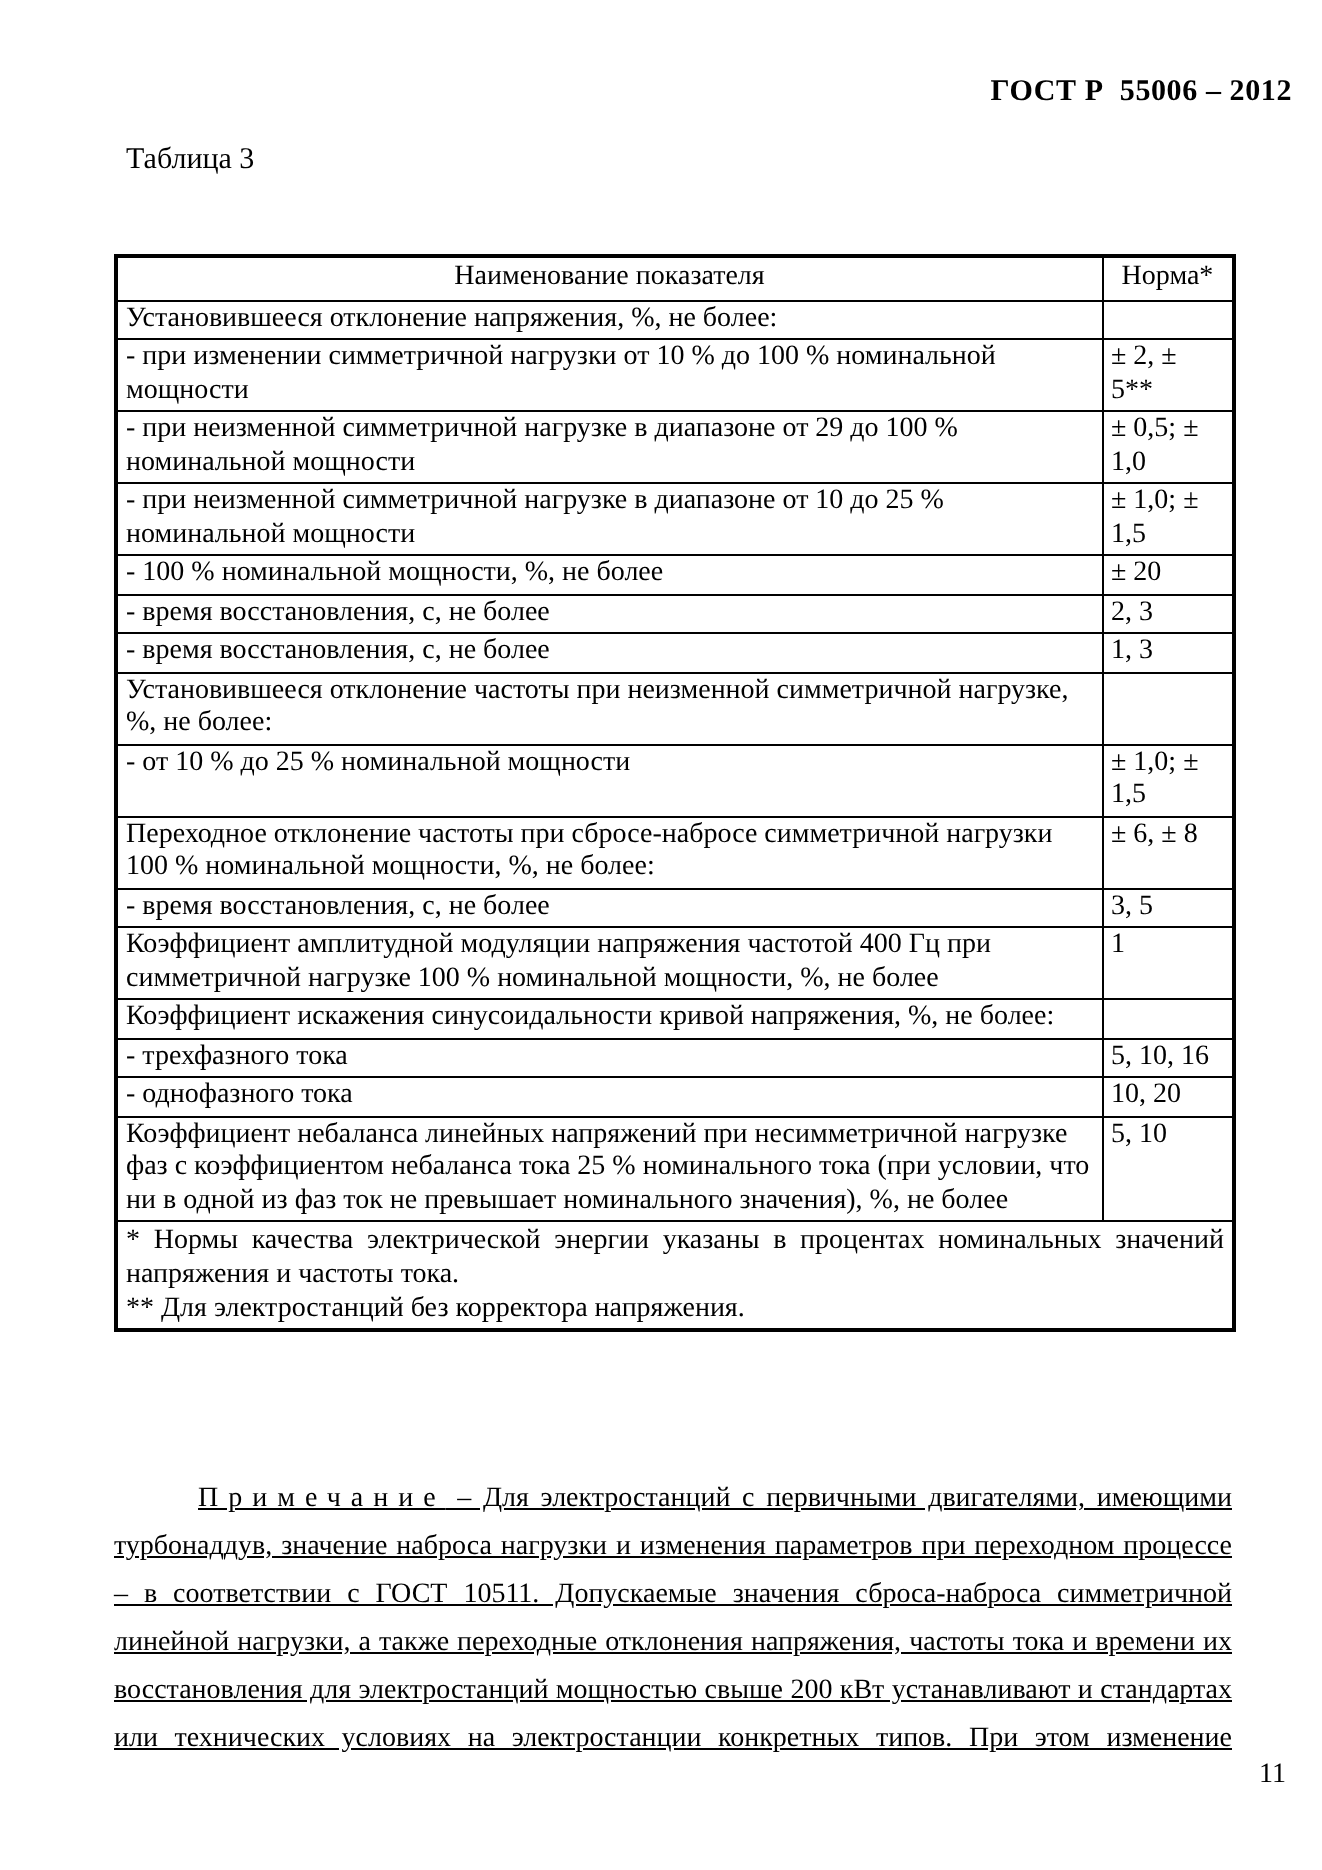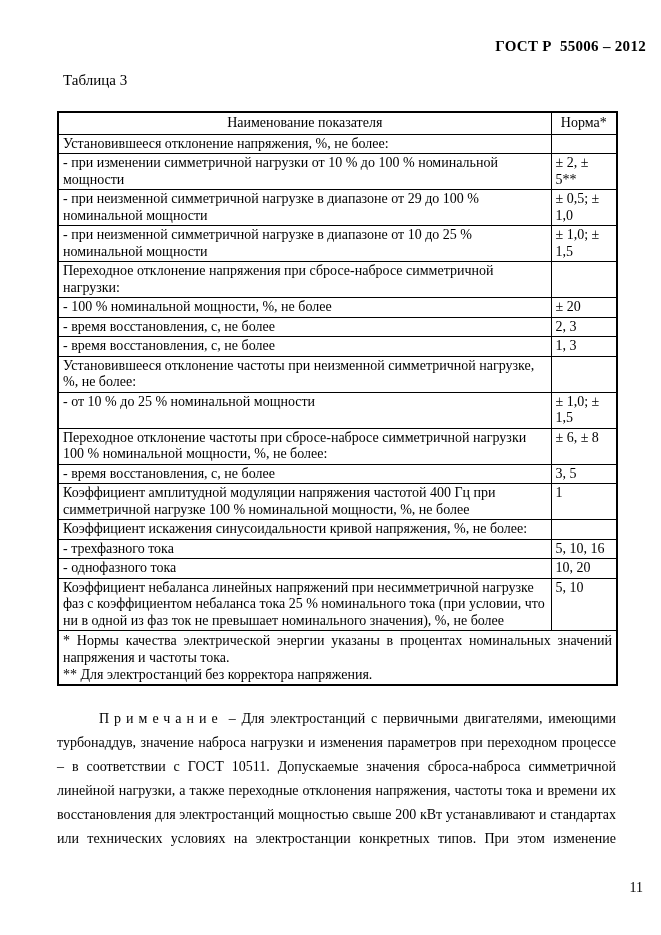--- a/index.html
+++ b/index.html
@@ -23,21 +23,21 @@
     letter-spacing: 0.3px;
   }
   .table-caption {
     position: absolute;
     top: 72px;
     left: 63px;
     font-size: 15px;
   }
   .table-wrap {
     position: absolute;
-    top: 111px;
+    top: 127px;
     left: 57px;
     width: 468px;
   }
   table.spec {
     border-collapse: collapse;
     table-layout: fixed;
     width: 559px;
     border: 2px solid #000;
   }
   table.spec th, table.spec td {
@@ -48,28 +48,29 @@
     padding: 1px 4px;
     font-weight: normal;
   }
   table.spec th { text-align: center; padding: 2px 4px; }
   td.c-norm, th.c-norm { padding: 1px 3px; }
   td.footnote-cell { padding: 2px 5px 4px 5px; }
   .fn { line-height: 17px; }
   .fn-justify { text-align: justify; }
   .note {
     position: absolute;
-    top: 707px;
+    top: 738px;
     left: 57px;
     width: 559px;
     font-size: 14px;
     line-height: 24px;
     text-align: justify;
     text-align-last: justify;
     text-indent: 42px;
+    text-decoration: underline;
   }
   .note-label { letter-spacing: 5px; }
   .page-number {
     position: absolute;
     top: 880px;
     right: 48px;
     font-size: 14px;
   }
 </style>
 </head>
@@ -100,24 +101,20 @@
             <td>- при изменении симметричной нагрузки от 10 % до 100 % номинальной мощности</td>
             <td class="c-norm">± 2, ± 5**</td>
           </tr>
       <tr>
             <td>- при неизменной симметричной нагрузке в диапазоне от 29 до 100 % номинальной мощности</td>
             <td class="c-norm">± 0,5; ± 1,0</td>
           </tr>
       <tr>
             <td>- при неизменной симметричной нагрузке в диапазоне от 10 до 25 % номинальной мощности</td>
             <td class="c-norm">± 1,0; ± 1,5</td>
-          </tr>
-      <tr>
-            <td>Переходное отклонение напряжения при сбросе-набросе симметричной нагрузки:</td>
-            <td class="c-norm"></td>
           </tr>
       <tr>
             <td>- 100 % номинальной мощности, %, не более</td>
             <td class="c-norm">± 20</td>
           </tr>
       <tr>
             <td>- время восстановления, с, не более</td>
             <td class="c-norm">2, 3</td>
           </tr>
       <tr>

